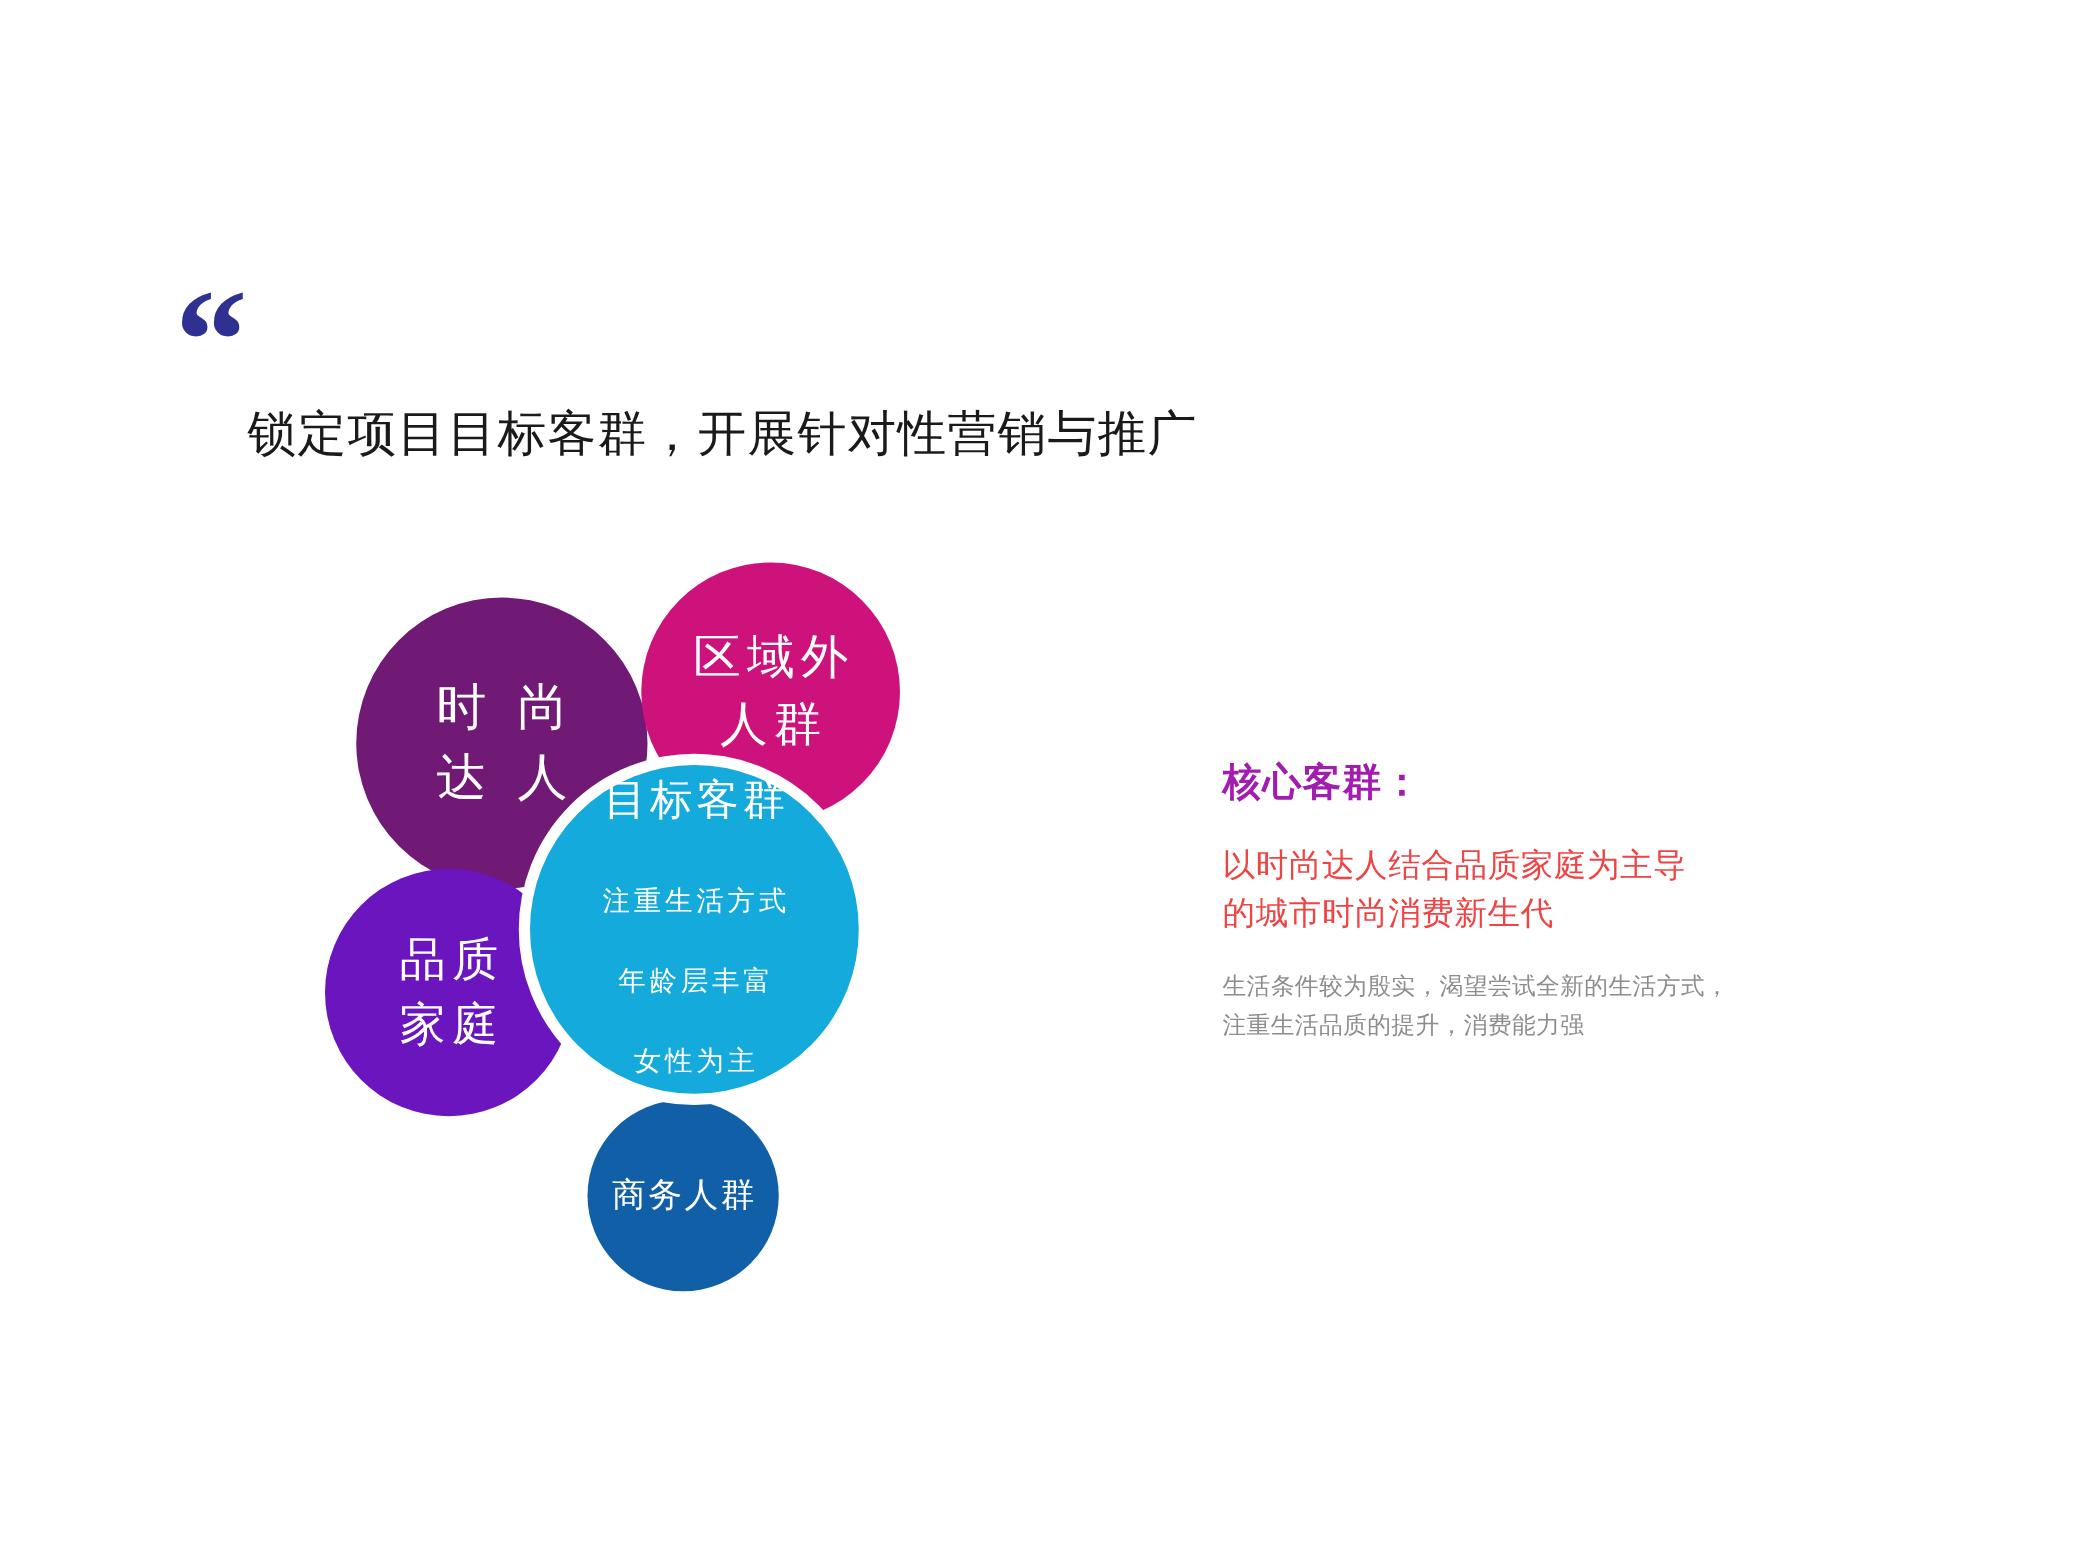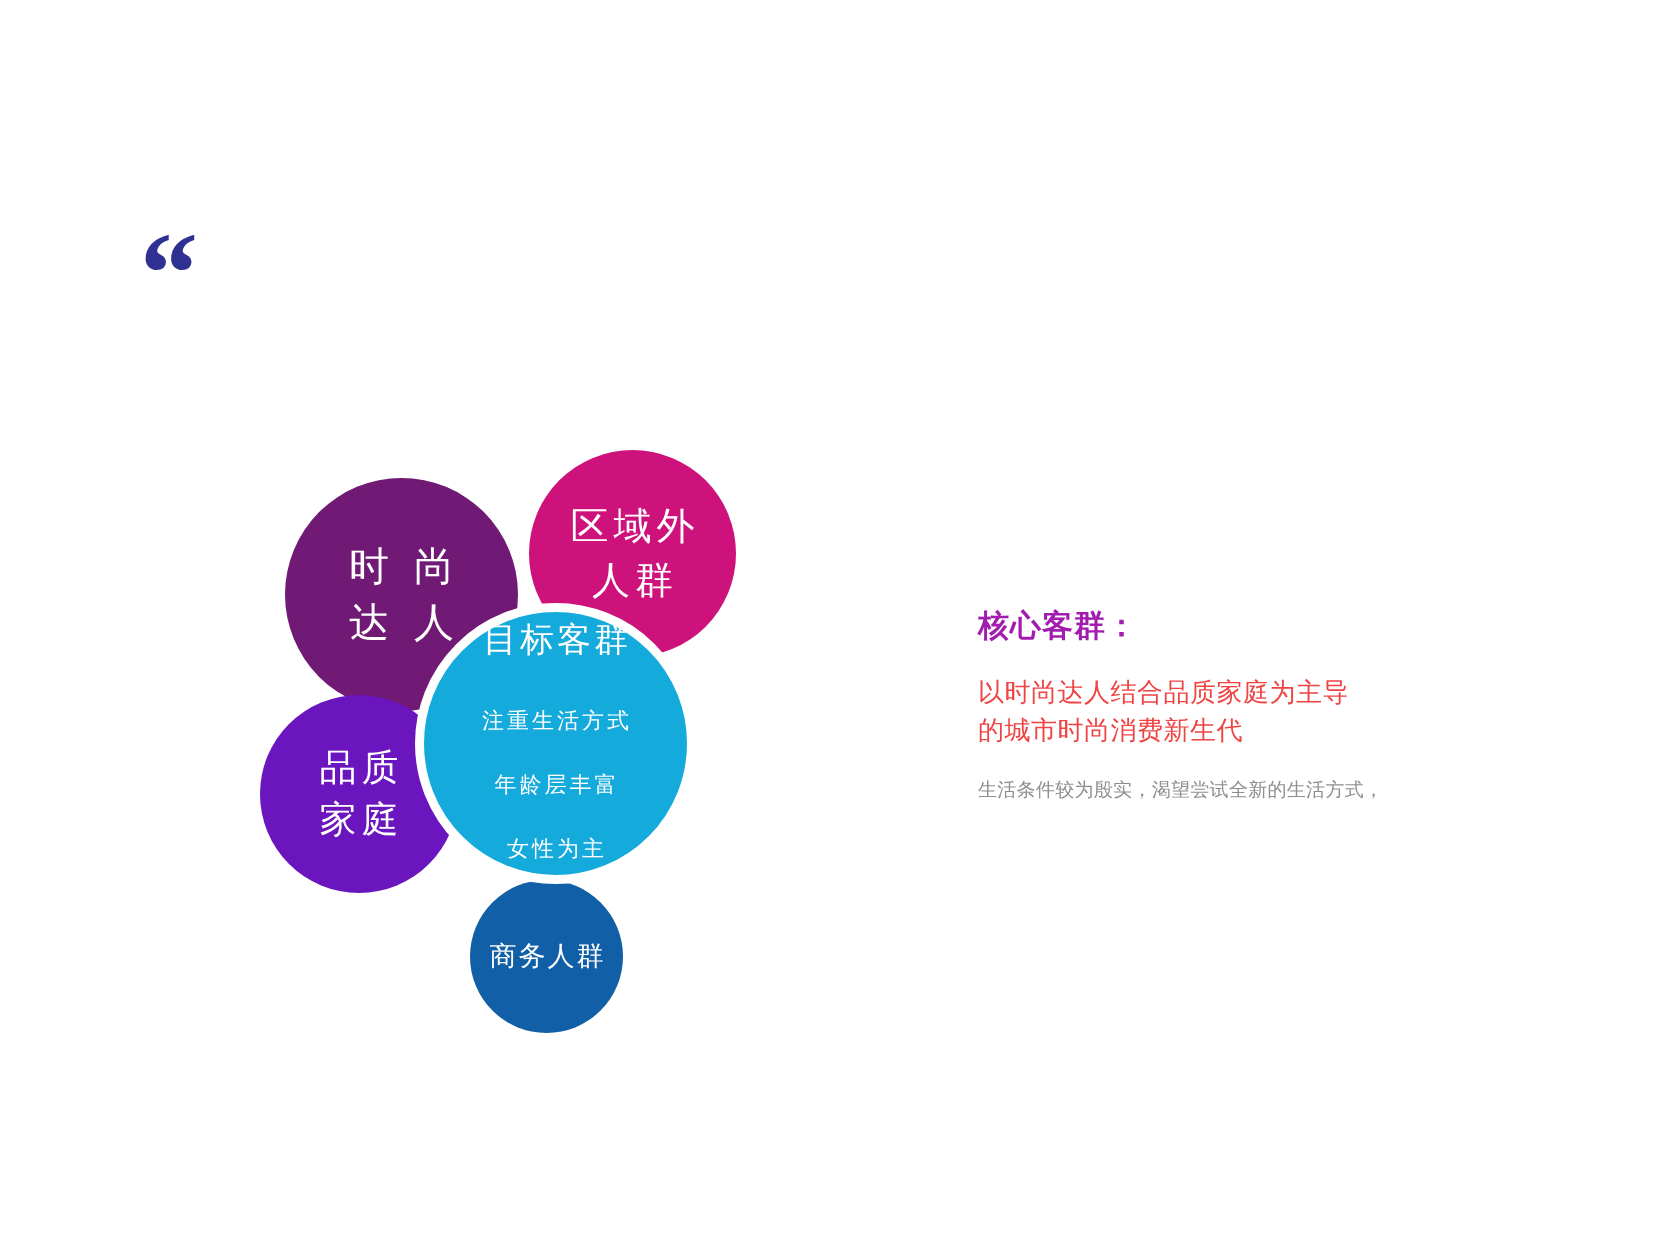--- a/index.html
+++ b/index.html
@@ -79,21 +79,21 @@
   #bubble-fashion .bubble-line {
     font-size: 40px;
     line-height: 1.38;
     letter-spacing: 7px;
     text-indent: 7px;
     font-weight: 400;
   }
 
   
   #bubble-outer {
-    left: 274px;
+    left: 258px;
     top: 10px;
     width: 207px;
     height: 207px;
     background: #CE127C;
     z-index: 2;
   }
   #bubble-outer .bubble-line {
     font-size: 38px;
     line-height: 1.42;
     letter-spacing: 5px;
@@ -211,20 +211,21 @@
     line-height: 1.65;
     letter-spacing: 0.3px;
     white-space: nowrap;
   }
 </style>
 </head>
 <body>
 
 <div id="slide-header">
   <div id="quote-mark">“</div>
+  <div id="slide-title">锁定项目目标客群，开展针对性营销与推广</div>
 </div>
 
 <div id="bubble-diagram">
 
   <div class="bubble" id="bubble-fashion">
     <span class="bubble-line">时 尚</span>
     <span class="bubble-line">达 人</span>
   </div>
 
   <div class="bubble" id="bubble-outer">
@@ -250,14 +251,15 @@
   </div>
 
 </div>
 
 <div id="core-panel">
   <div id="core-panel-heading">核心客群：</div>
   <div class="core-panel-body-line">以时尚达人结合品质家庭为主导</div>
   <div class="core-panel-body-line">的城市时尚消费新生代</div>
   <div id="core-panel-note">
     <div class="core-panel-note-line">生活条件较为殷实，渴望尝试全新的生活方式，</div>
+    <div class="core-panel-note-line">注重生活品质的提升，消费能力强</div>
   </div>
 </div>
 
 </body></html>

